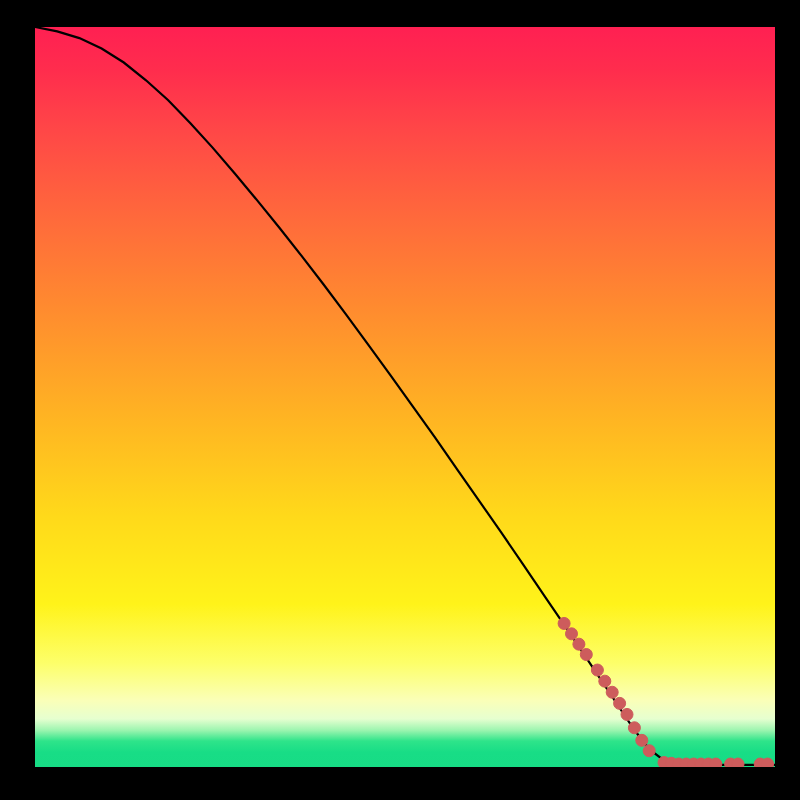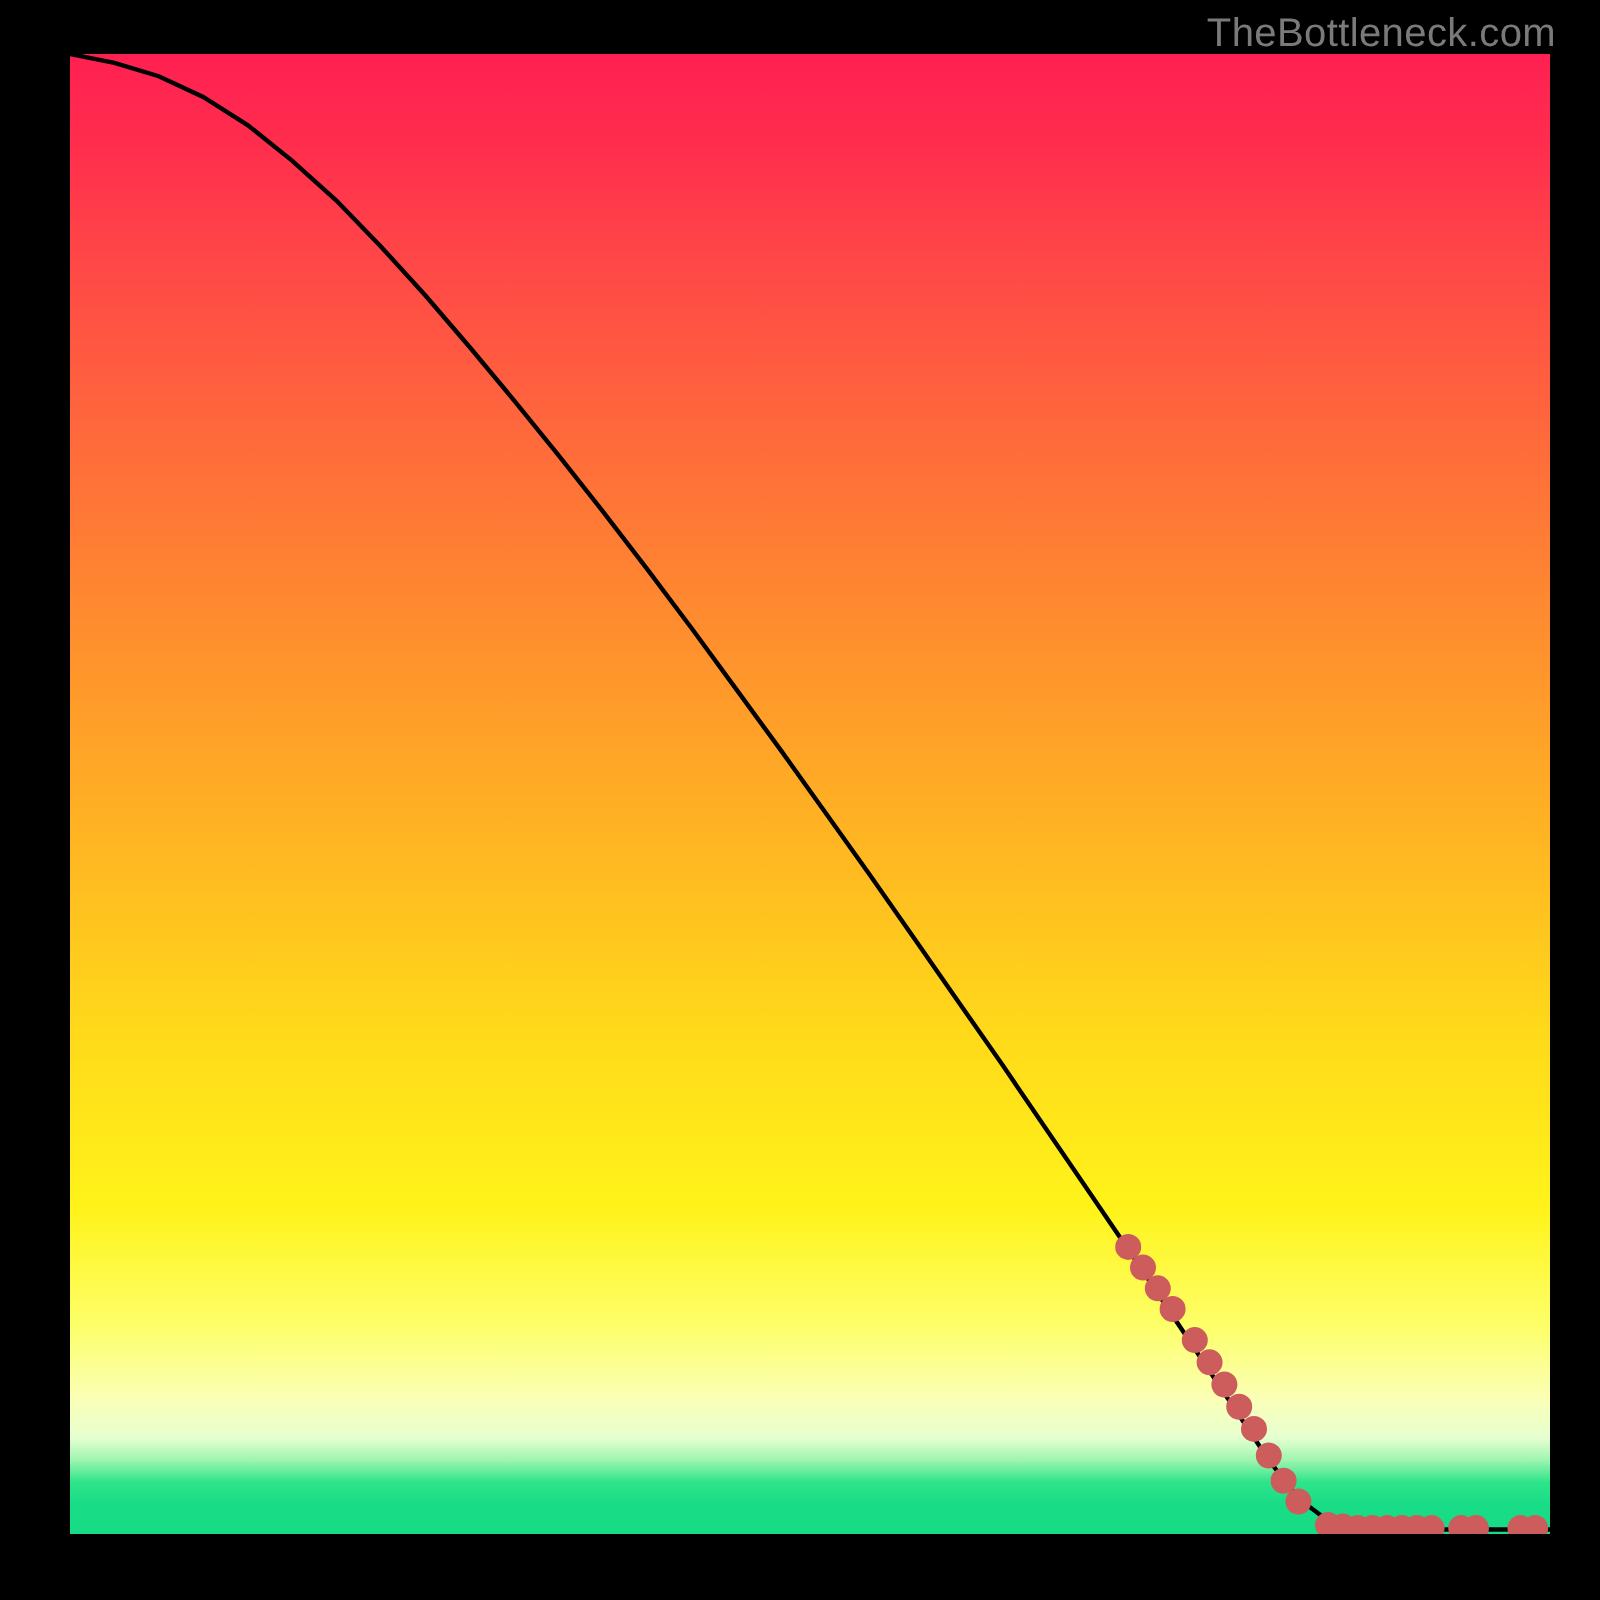--- a/index.html
+++ b/index.html
@@ -98,14 +98,13 @@
           <circle cx="666.00" cy="737.04" r="6" fill="#cd5c5c" stroke="#cd5c5c"></circle>
           <circle cx="673.40" cy="737.04" r="6" fill="#cd5c5c" stroke="#cd5c5c"></circle>
           <circle cx="680.80" cy="737.04" r="6" fill="#cd5c5c" stroke="#cd5c5c"></circle>
           <circle cx="695.60" cy="737.04" r="6" fill="#cd5c5c" stroke="#cd5c5c"></circle>
           <circle cx="703.00" cy="737.04" r="6" fill="#cd5c5c" stroke="#cd5c5c"></circle>
           <circle cx="725.20" cy="737.04" r="6" fill="#cd5c5c" stroke="#cd5c5c"></circle>
           <circle cx="732.60" cy="737.04" r="6" fill="#cd5c5c" stroke="#cd5c5c"></circle>
         </g>
     </svg>
   </div>
-  <div class="attribution">TheBottleneck.com</div>
 </div>
 
 </body></html>

